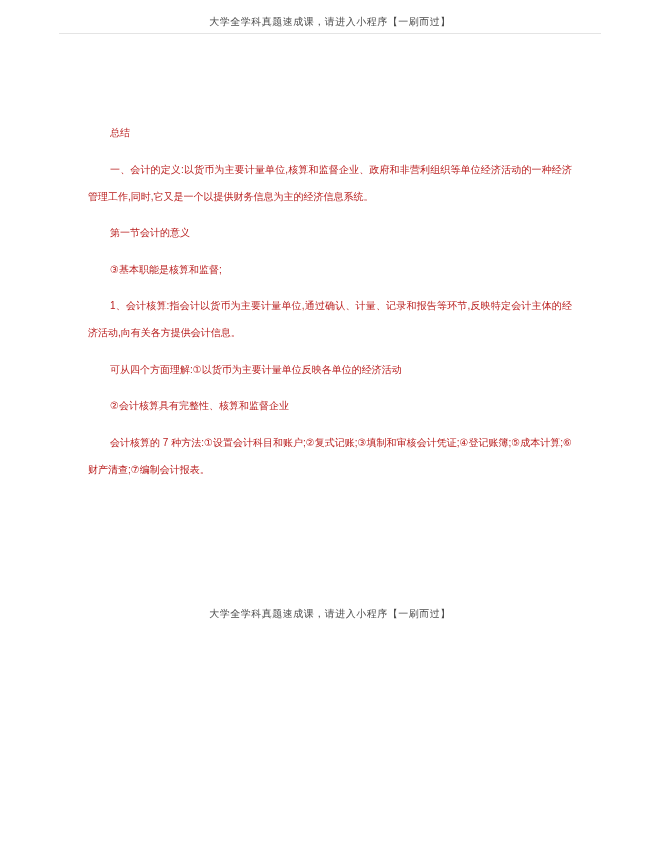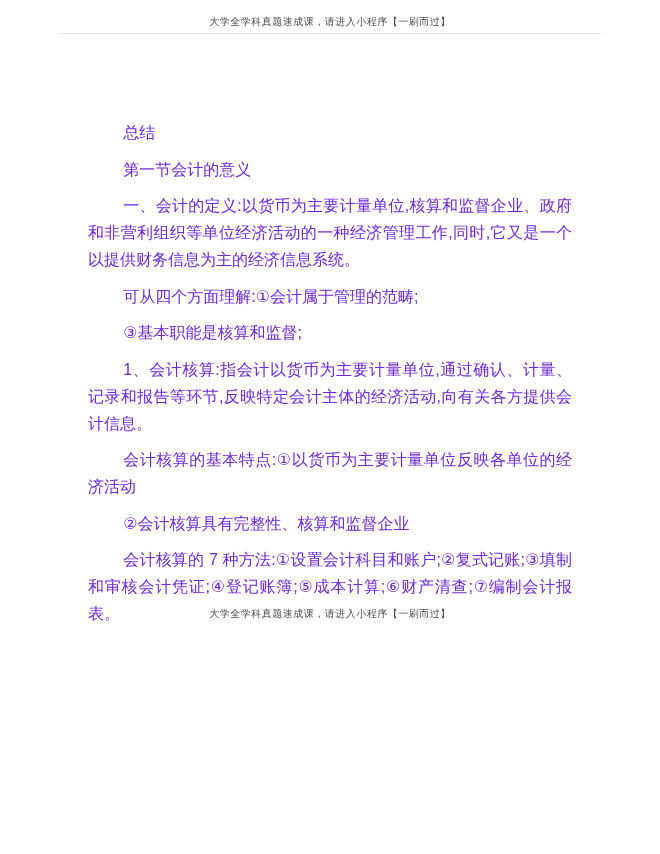--- a/index.html
+++ b/index.html
@@ -27,23 +27,23 @@
     margin: 4px 59px 0 59px;
     border-bottom: 1px solid #e4e4e4;
     height: 0;
   }
   .content {
     margin: 0 88px;
     padding-top: 85px;
   }
   .content p {
     margin: 0 0 9.5px 0;
-    font-size: 16px;
+    font-size: 10px;
     line-height: 27px;
-    color: #6d28d9;
+    color: #b91c1c;
     text-indent: 2.2em;
     text-align: justify;
     word-break: break-all;
   }
   .page-footer {
     position: absolute;
     left: 0;
     right: 0;
     bottom: 13px;
     text-align: center;
@@ -57,26 +57,25 @@
 
 <div class="page">
 
   <div class="page-header">
     <span>大学全学科真题速成课，请进入小程序【一刷而过】</span>
   </div>
   <div class="header-rule"></div>
 
   <div class="content">
     <p>总结</p>
+    <p>一、会计的定义:以货币为主要计量单位,核算和监督企业、政府和非营利组织等单位经济活动的一种经济管理工作,同时,它又是一个以提供财务信息为主的经济信息系统。</p>
     <p>第一节会计的意义</p>
-    <p>一、会计的定义:以货币为主要计量单位,核算和监督企业、政府和非营利组织等单位经济活动的一种经济管理工作,同时,它又是一个以提供财务信息为主的经济信息系统。</p>
-    <p>可从四个方面理解:①会计属于管理的范畴;</p>
     <p>③基本职能是核算和监督;</p>
     <p>1、会计核算:指会计以货币为主要计量单位,通过确认、计量、记录和报告等环节,反映特定会计主体的经济活动,向有关各方提供会计信息。</p>
-    <p>会计核算的基本特点:①以货币为主要计量单位反映各单位的经济活动</p>
+    <p>可从四个方面理解:①以货币为主要计量单位反映各单位的经济活动</p>
     <p>②会计核算具有完整性、核算和监督企业</p>
     <p>会计核算的 7 种方法:①设置会计科目和账户;②复式记账;③填制和审核会计凭证;④登记账簿;⑤成本计算;⑥财产清查;⑦编制会计报表。</p>
   </div>
 
   <div class="page-footer">
     <span>大学全学科真题速成课，请进入小程序【一刷而过】</span>
   </div>
 
 </div>
 

